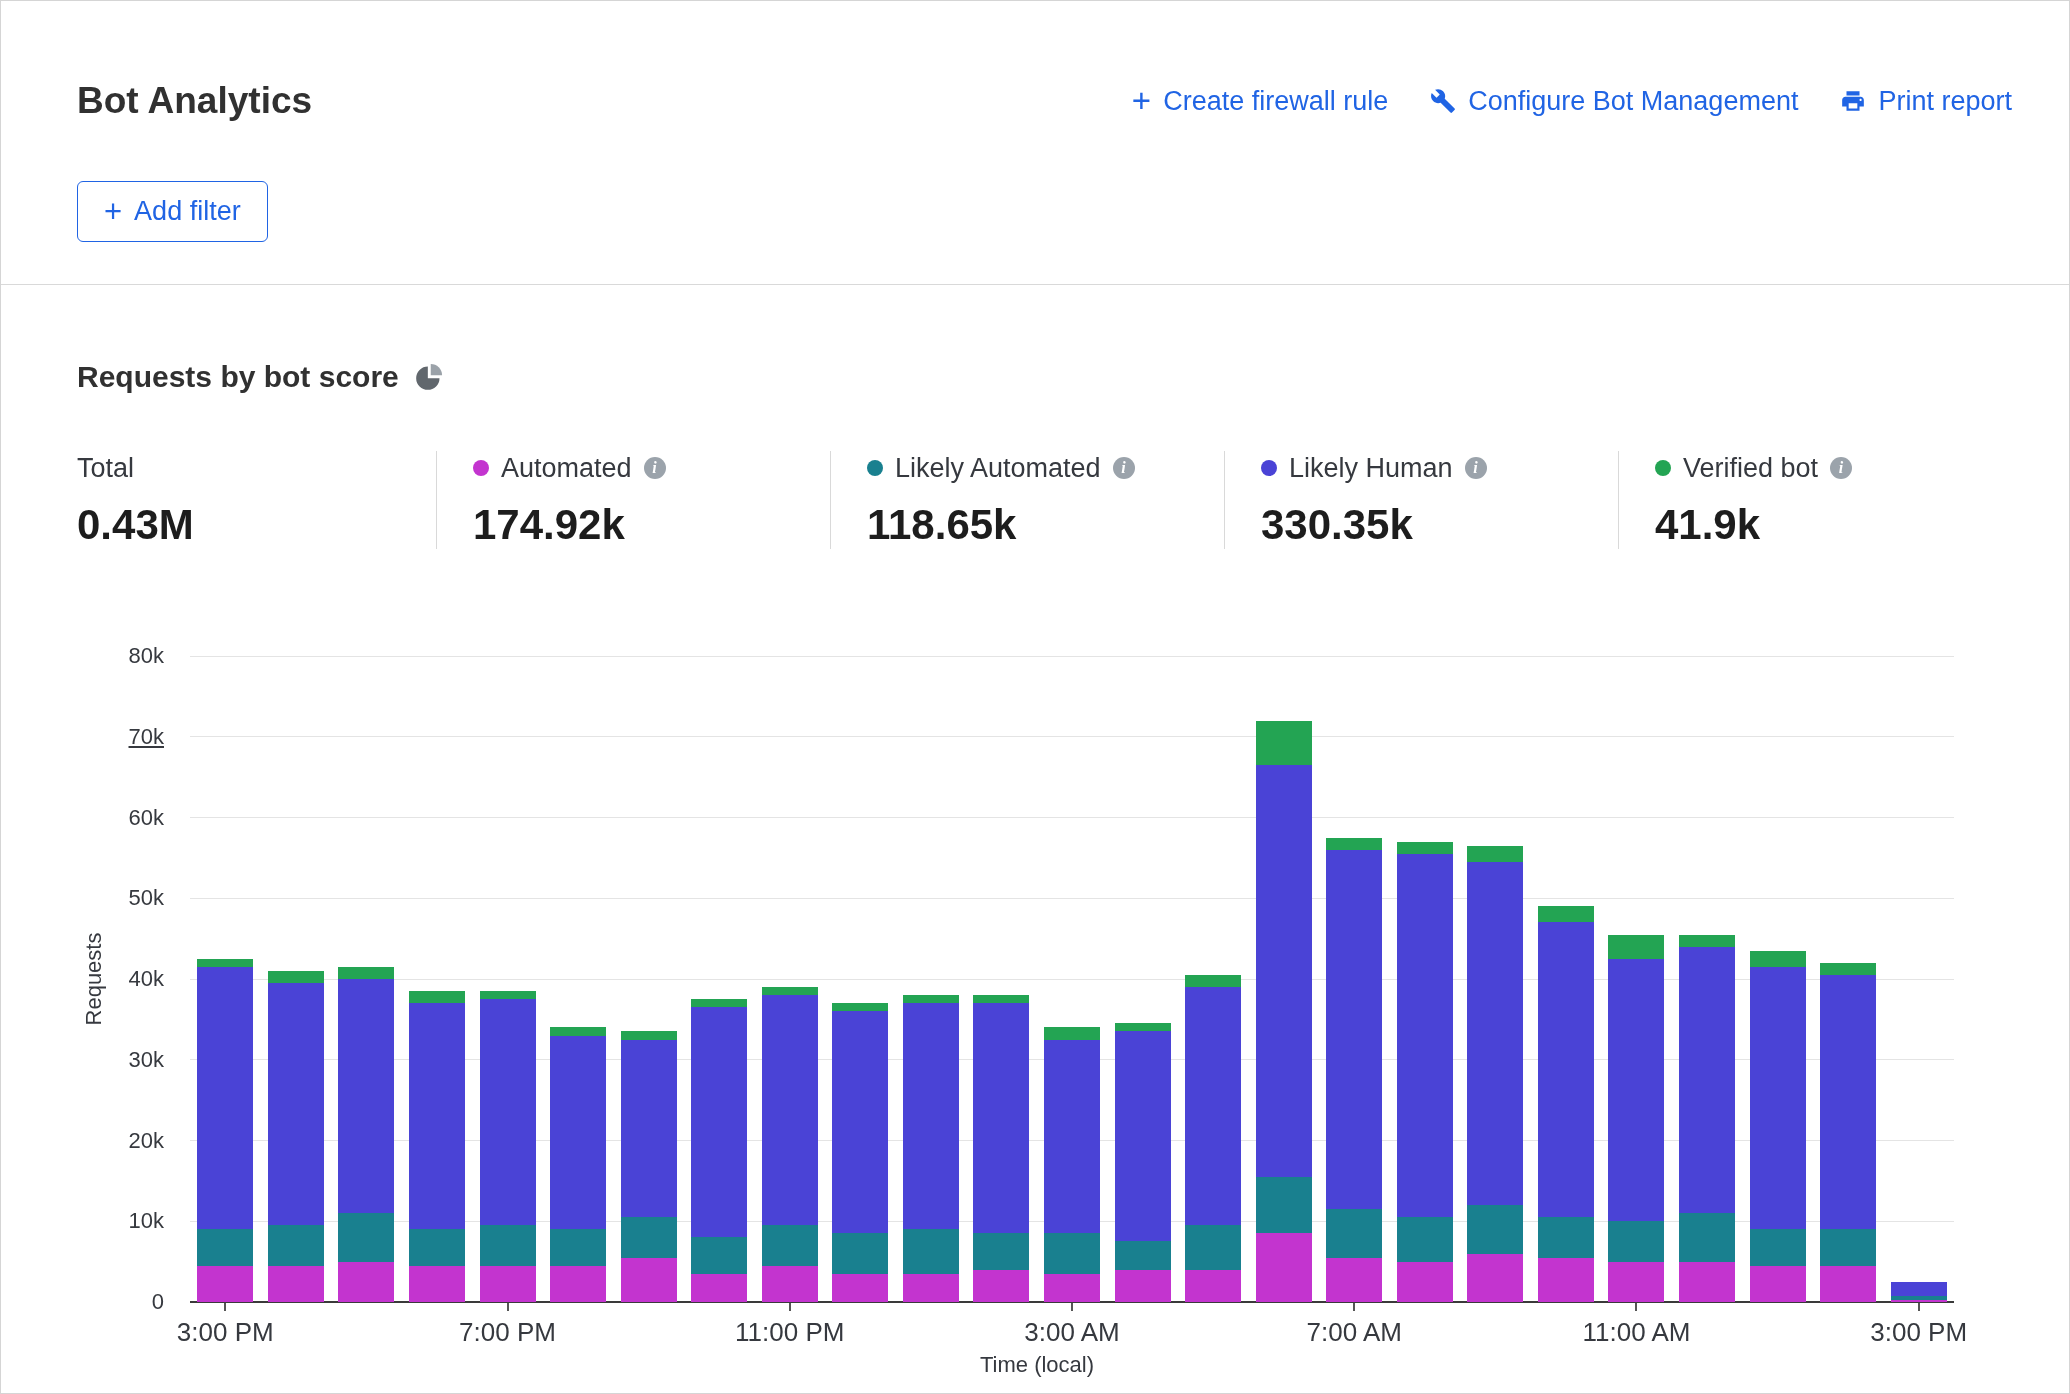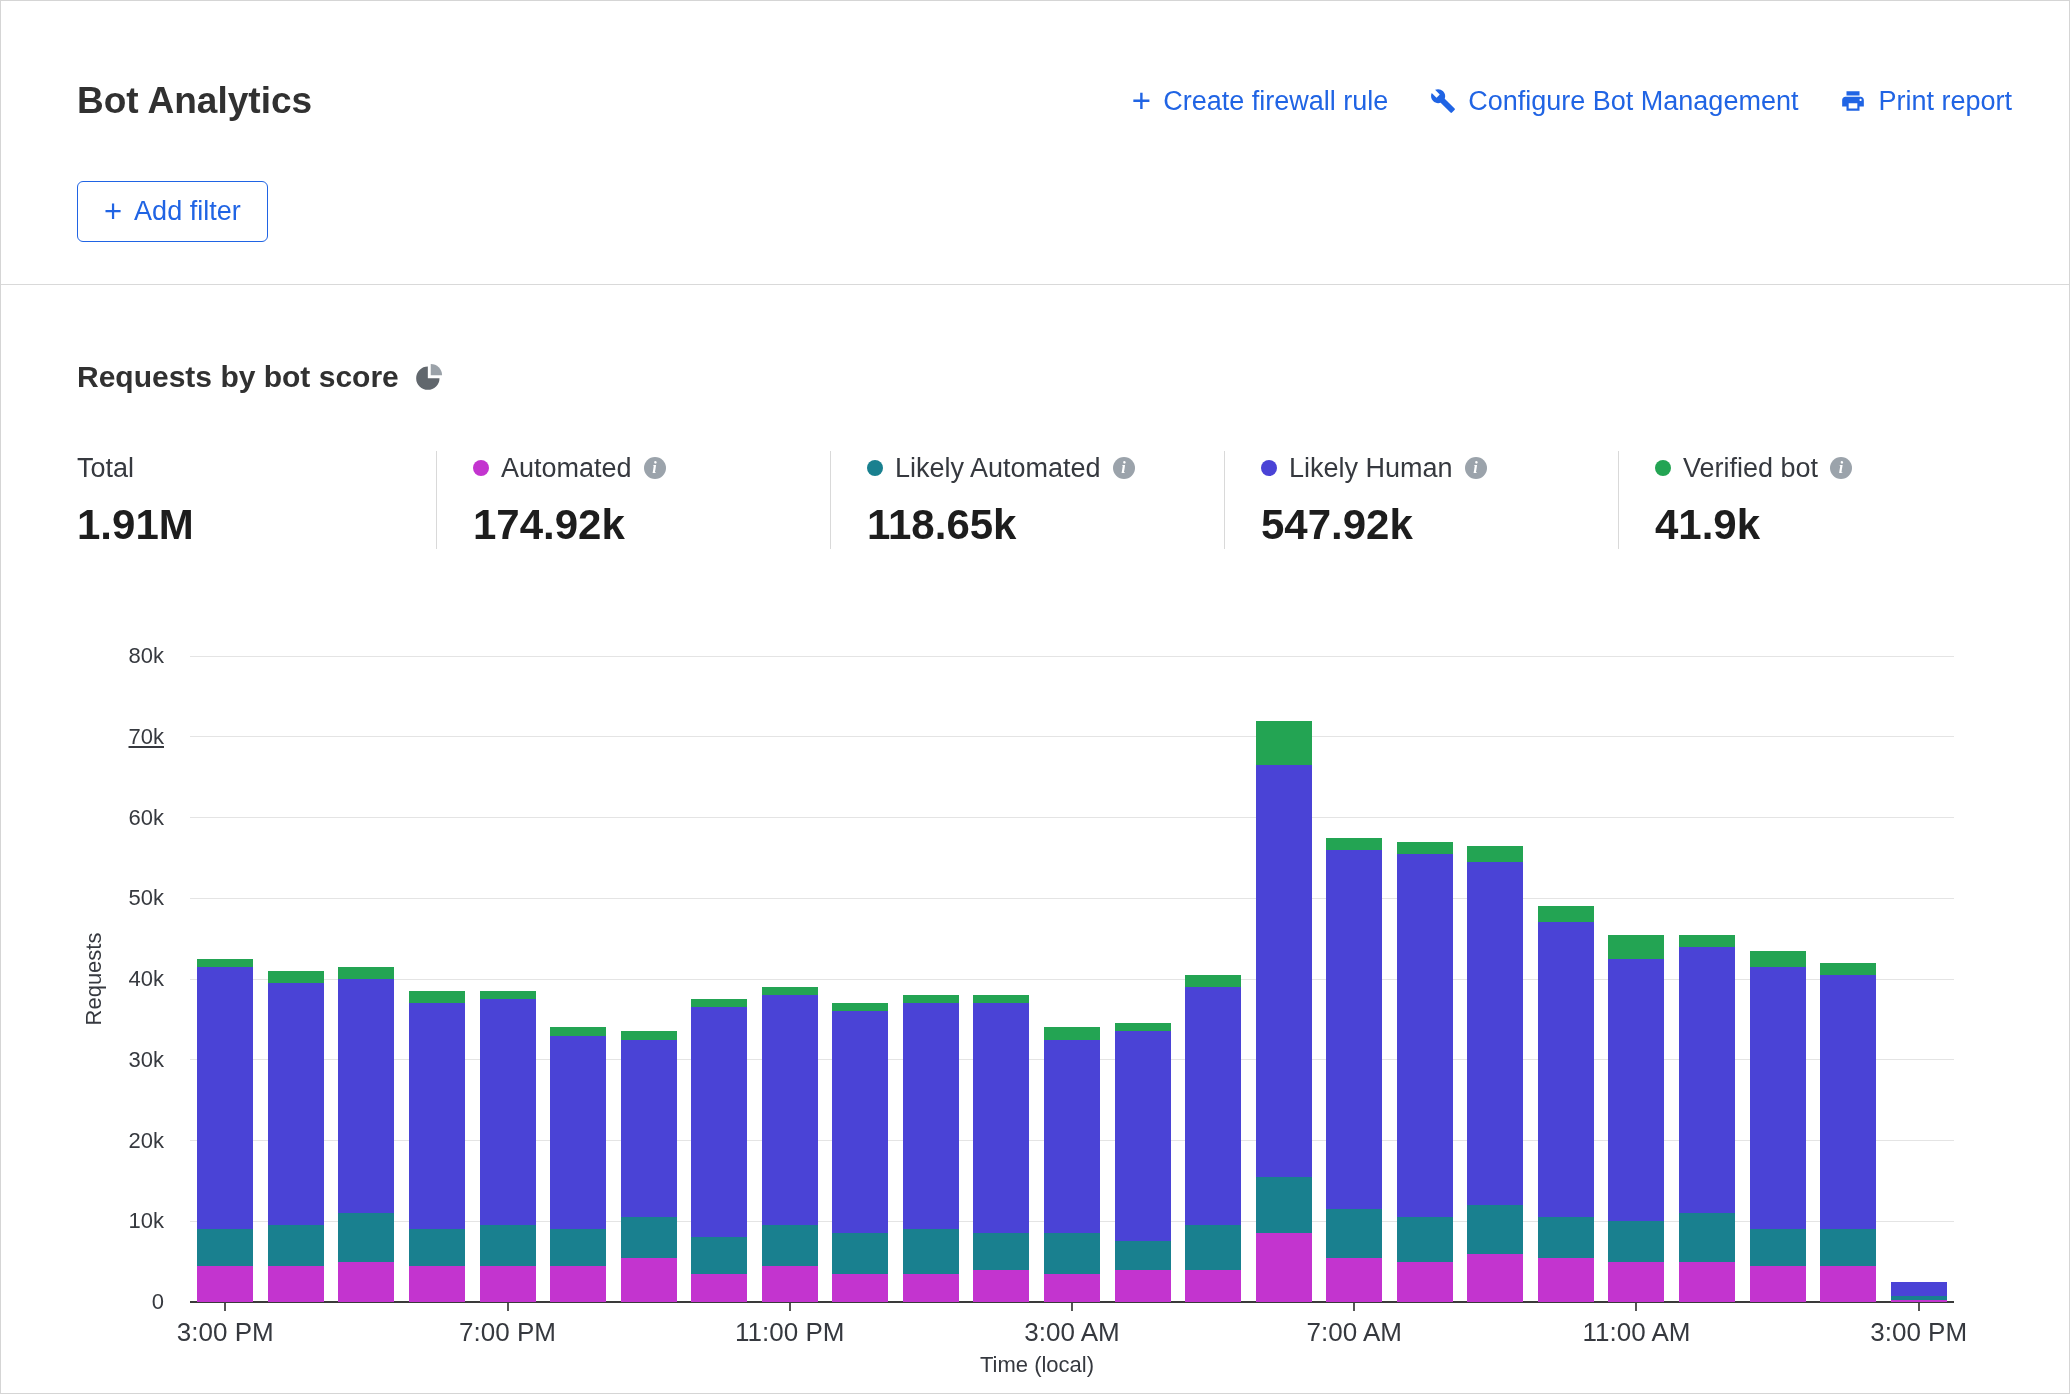--- a/index.html
+++ b/index.html
@@ -136,21 +136,21 @@
         <path d="M11 3 A10 10 0 1 0 21 13 L11 13 Z" fill="#61676d"></path>
         <path d="M13.5 0.8 A9.7 9.7 0 0 1 23.2 10.5 L13.5 10.5 Z" fill="#9ba2a9"></path>
       </svg>
     </div>
 
     <div class="stats" id="stats">
         <div class="stat stat-first">
           <div class="stat-label-row">
             <span class="stat-label">Total</span>
           </div>
-          <div class="stat-value">1.91M</div>
+          <div class="stat-value">0.43M</div>
         </div>
         <div class="stat">
           <div class="stat-label-row">
             <span class="dot" style="background: rgb(195, 52, 207);"></span>
             <span class="stat-label">Automated</span>
             <span class="info-icon">i</span>
           </div>
           <div class="stat-value">174.92k</div>
         </div>
         <div class="stat">
@@ -160,21 +160,21 @@
             <span class="info-icon">i</span>
           </div>
           <div class="stat-value">118.65k</div>
         </div>
         <div class="stat">
           <div class="stat-label-row">
             <span class="dot" style="background: rgb(74, 67, 214);"></span>
             <span class="stat-label">Likely Human</span>
             <span class="info-icon">i</span>
           </div>
-          <div class="stat-value">547.92k</div>
+          <div class="stat-value">330.35k</div>
         </div>
         <div class="stat">
           <div class="stat-label-row">
             <span class="dot" style="background: rgb(35, 164, 83);"></span>
             <span class="stat-label">Verified bot</span>
             <span class="info-icon">i</span>
           </div>
           <div class="stat-value">41.9k</div>
         </div>
       </div>

